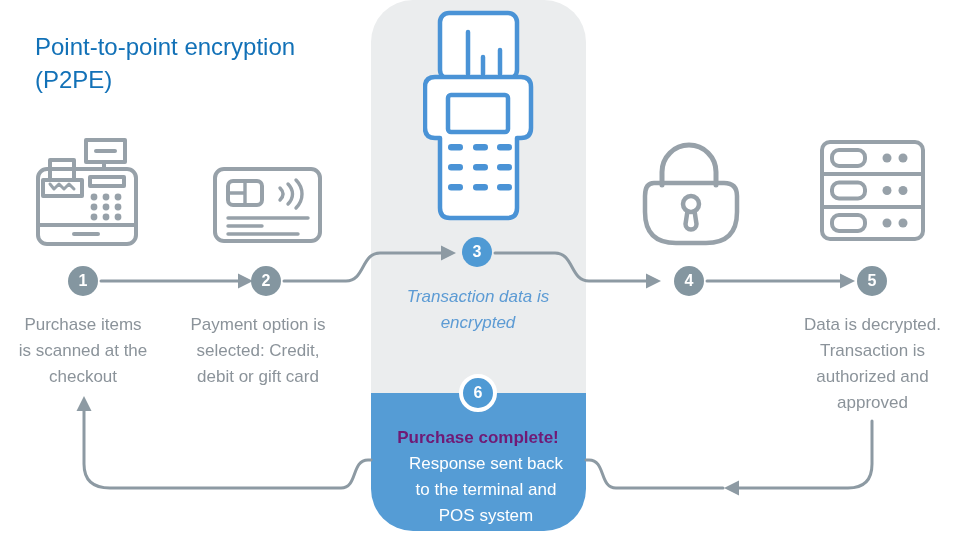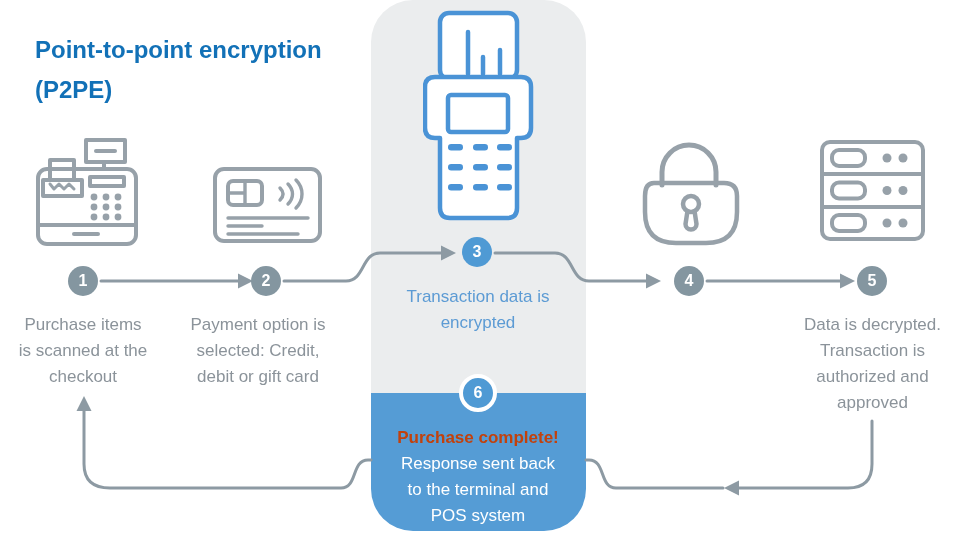--- a/index.html
+++ b/index.html
@@ -2,21 +2,21 @@
 <html><head>
 <meta charset="utf-8">
 <style>
   html,body{margin:0;padding:0;background:#fff;}
   .canvas{
     position:relative;width:960px;height:540px;background:#ffffff;
     font-family:"Liberation Sans",sans-serif;overflow:hidden;
   }
   .page-title{
     position:absolute;left:35px;top:30px;width:340px;
-    font-size:24px;line-height:40px;font-weight:bold;color:#1271b7;
+    font-size:24px;line-height:33px;font-weight:normal;color:#1271b7;
     white-space:pre-line;
   }
   .column{
     position:absolute;left:371px;top:0;width:215px;height:396px;
     background:#ebedee;border-radius:42px 42px 0 0;
   }
   .final-box{
     position:absolute;left:371px;top:393px;width:215px;height:138px;
     background:#559cd5;border-radius:0 0 42px 42px;
   }
@@ -28,24 +28,24 @@
   }
   .badge.blue{background:#4f9ad4;}
   .badge.ringed{border:4px solid #ffffff;}
   .caption{
     position:absolute;color:#8b939a;font-size:17px;line-height:26px;
     text-align:center;white-space:pre-line;
   }
   .caption.blue{color:#5c9bd4;}
   .box-headline{
     position:absolute;left:378px;top:425px;width:200px;text-align:center;
-    color:#c2410c;font-size:17px;line-height:26px;font-weight:bold;z-index:3;
+    color:#701a75;font-size:17px;line-height:26px;font-weight:bold;z-index:3;
   }
   .box-caption{
-    position:absolute;left:378px;top:451px;width:200px;text-align:center;
+    position:absolute;left:386px;top:451px;width:200px;text-align:center;
     color:#ffffff;font-size:17px;line-height:26px;white-space:pre-line;z-index:3;
   }
   svg{display:block;}
   .arrow-layer{position:absolute;left:0;top:0;z-index:2;pointer-events:none;}
 </style>
 </head>
 <body>
 
 <div class="canvas">
 
@@ -179,21 +179,21 @@
   <div class="badge blue ringed" style="left:459px;top:374px;">
       <span>6</span>
     </div>
 
   <div class="caption" style="left:-2px;top:312px;width:170px;">Purchase items
 is scanned at the
 checkout</div>
   <div class="caption" style="left:168px;top:312px;width:180px;">Payment option is
 selected: Credit,
 debit or gift card</div>
-  <div class="caption blue" style="left:378px;top:284px;width:200px;">Transaction data is
+  <div class="caption blue" style="left:378px;top:284px;width:200px;font-style:italic;">Transaction data is
 encrypted</div>
   <div class="caption" style="left:785px;top:312px;width:175px;text-align:center;">Data is decrypted.
 Transaction is
 authorized and
 approved</div>
 
   <div class="box-headline">Purchase complete!</div>
   <div class="box-caption">Response sent back
 to the terminal and
 POS system</div>

